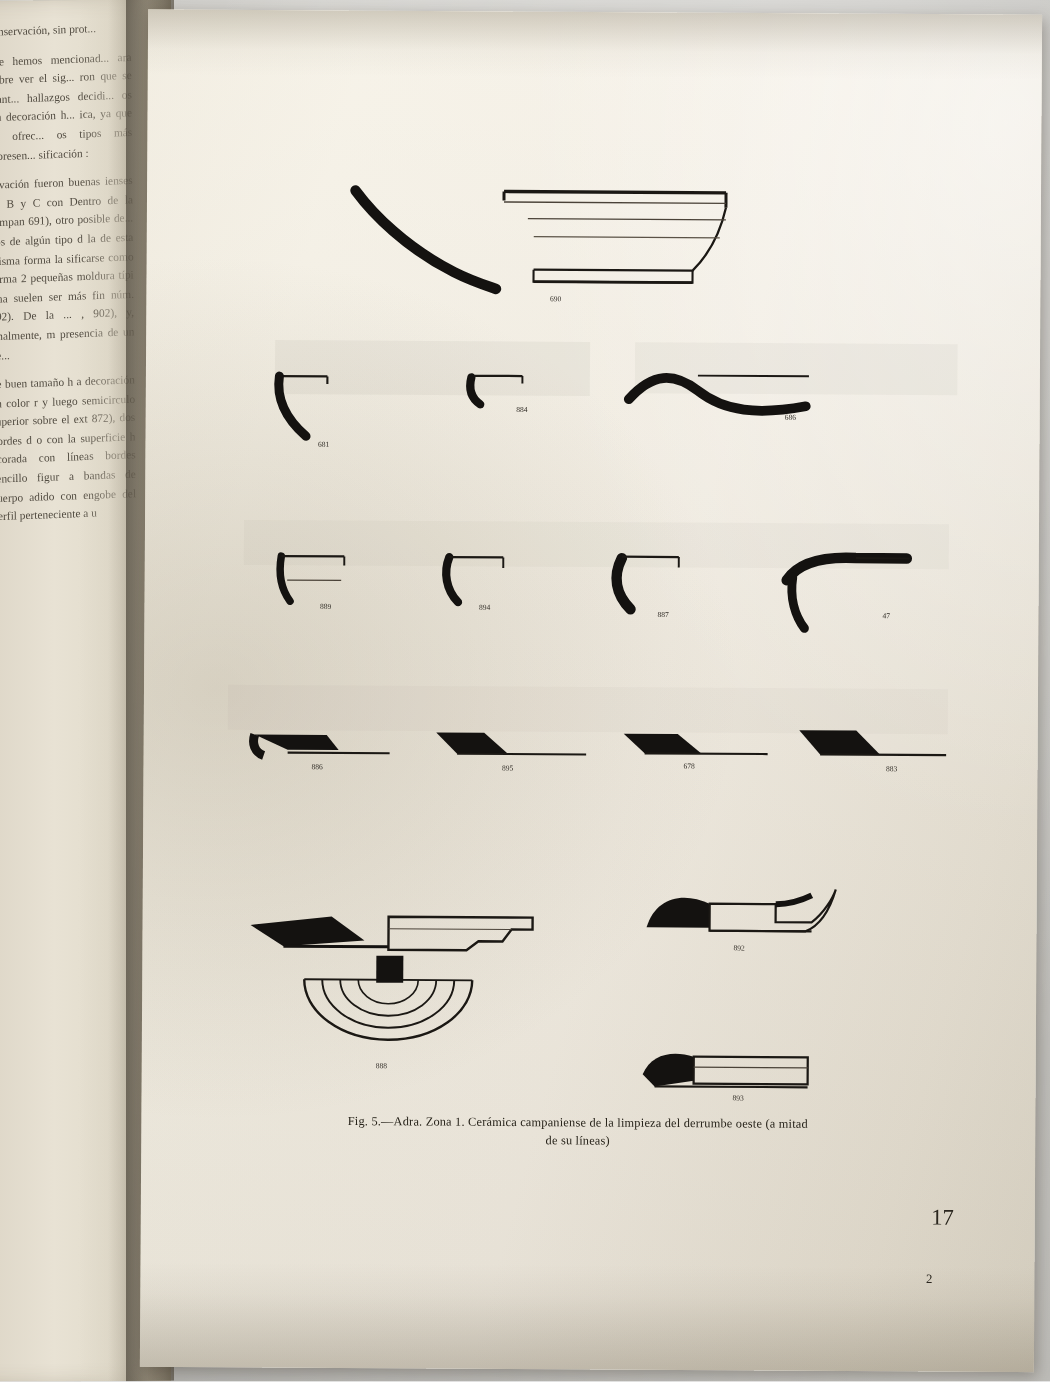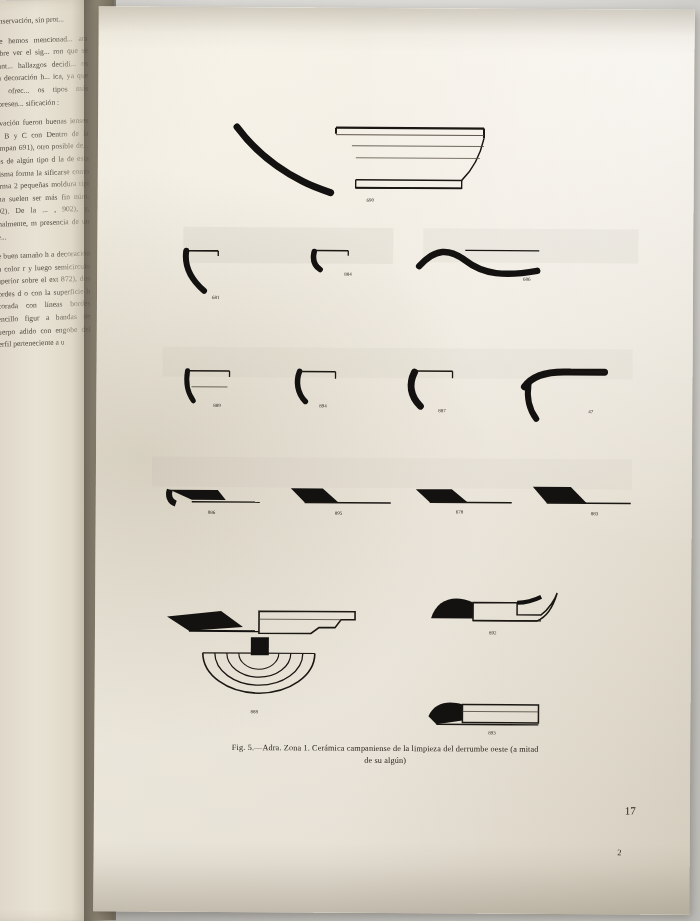--- a/index.html
+++ b/index.html
@@ -152,21 +152,21 @@
     font-size: 8.2px;
     line-height: 12px;
     color: #262219;
     letter-spacing: 0.15px;
   }
   .folio {
     position: absolute;
     right: 54px;
     top: 795px;
     font-family: "Liberation Serif", serif;
-    font-size: 11px;
+    font-size: 15px;
     color: #2a261e;
   }
   .signature {
     position: absolute;
     right: 68px;
     top: 838px;
     font-family: "Liberation Serif", serif;
     font-size: 8.5px;
     color: #2a261e;
   }
@@ -362,20 +362,20 @@
           <path d="M42,15 L118,15" stroke="#4a4238" stroke-width="0.8" fill="none"></path>
           <path d="M16,28 L118,28" stroke="#1b1814" stroke-width="1.4" fill="none"></path>
         </svg>
         <div class="num" style="left:68px; top:34px;">893</div>
       </div>
 
     </div>
 
     <div class="caption">
       <span>Fig. 5.—Adra. Zona 1. Cerámica campaniense de la limpieza del derrumbe oeste (a mitad</span><br>
-      <span>de su algún)</span>
+      <span>de su líneas)</span>
     </div>
 
     <div class="folio">17</div>
     <div class="signature">2</div>
   </div>
 
 </div>
 
 </body></html>

